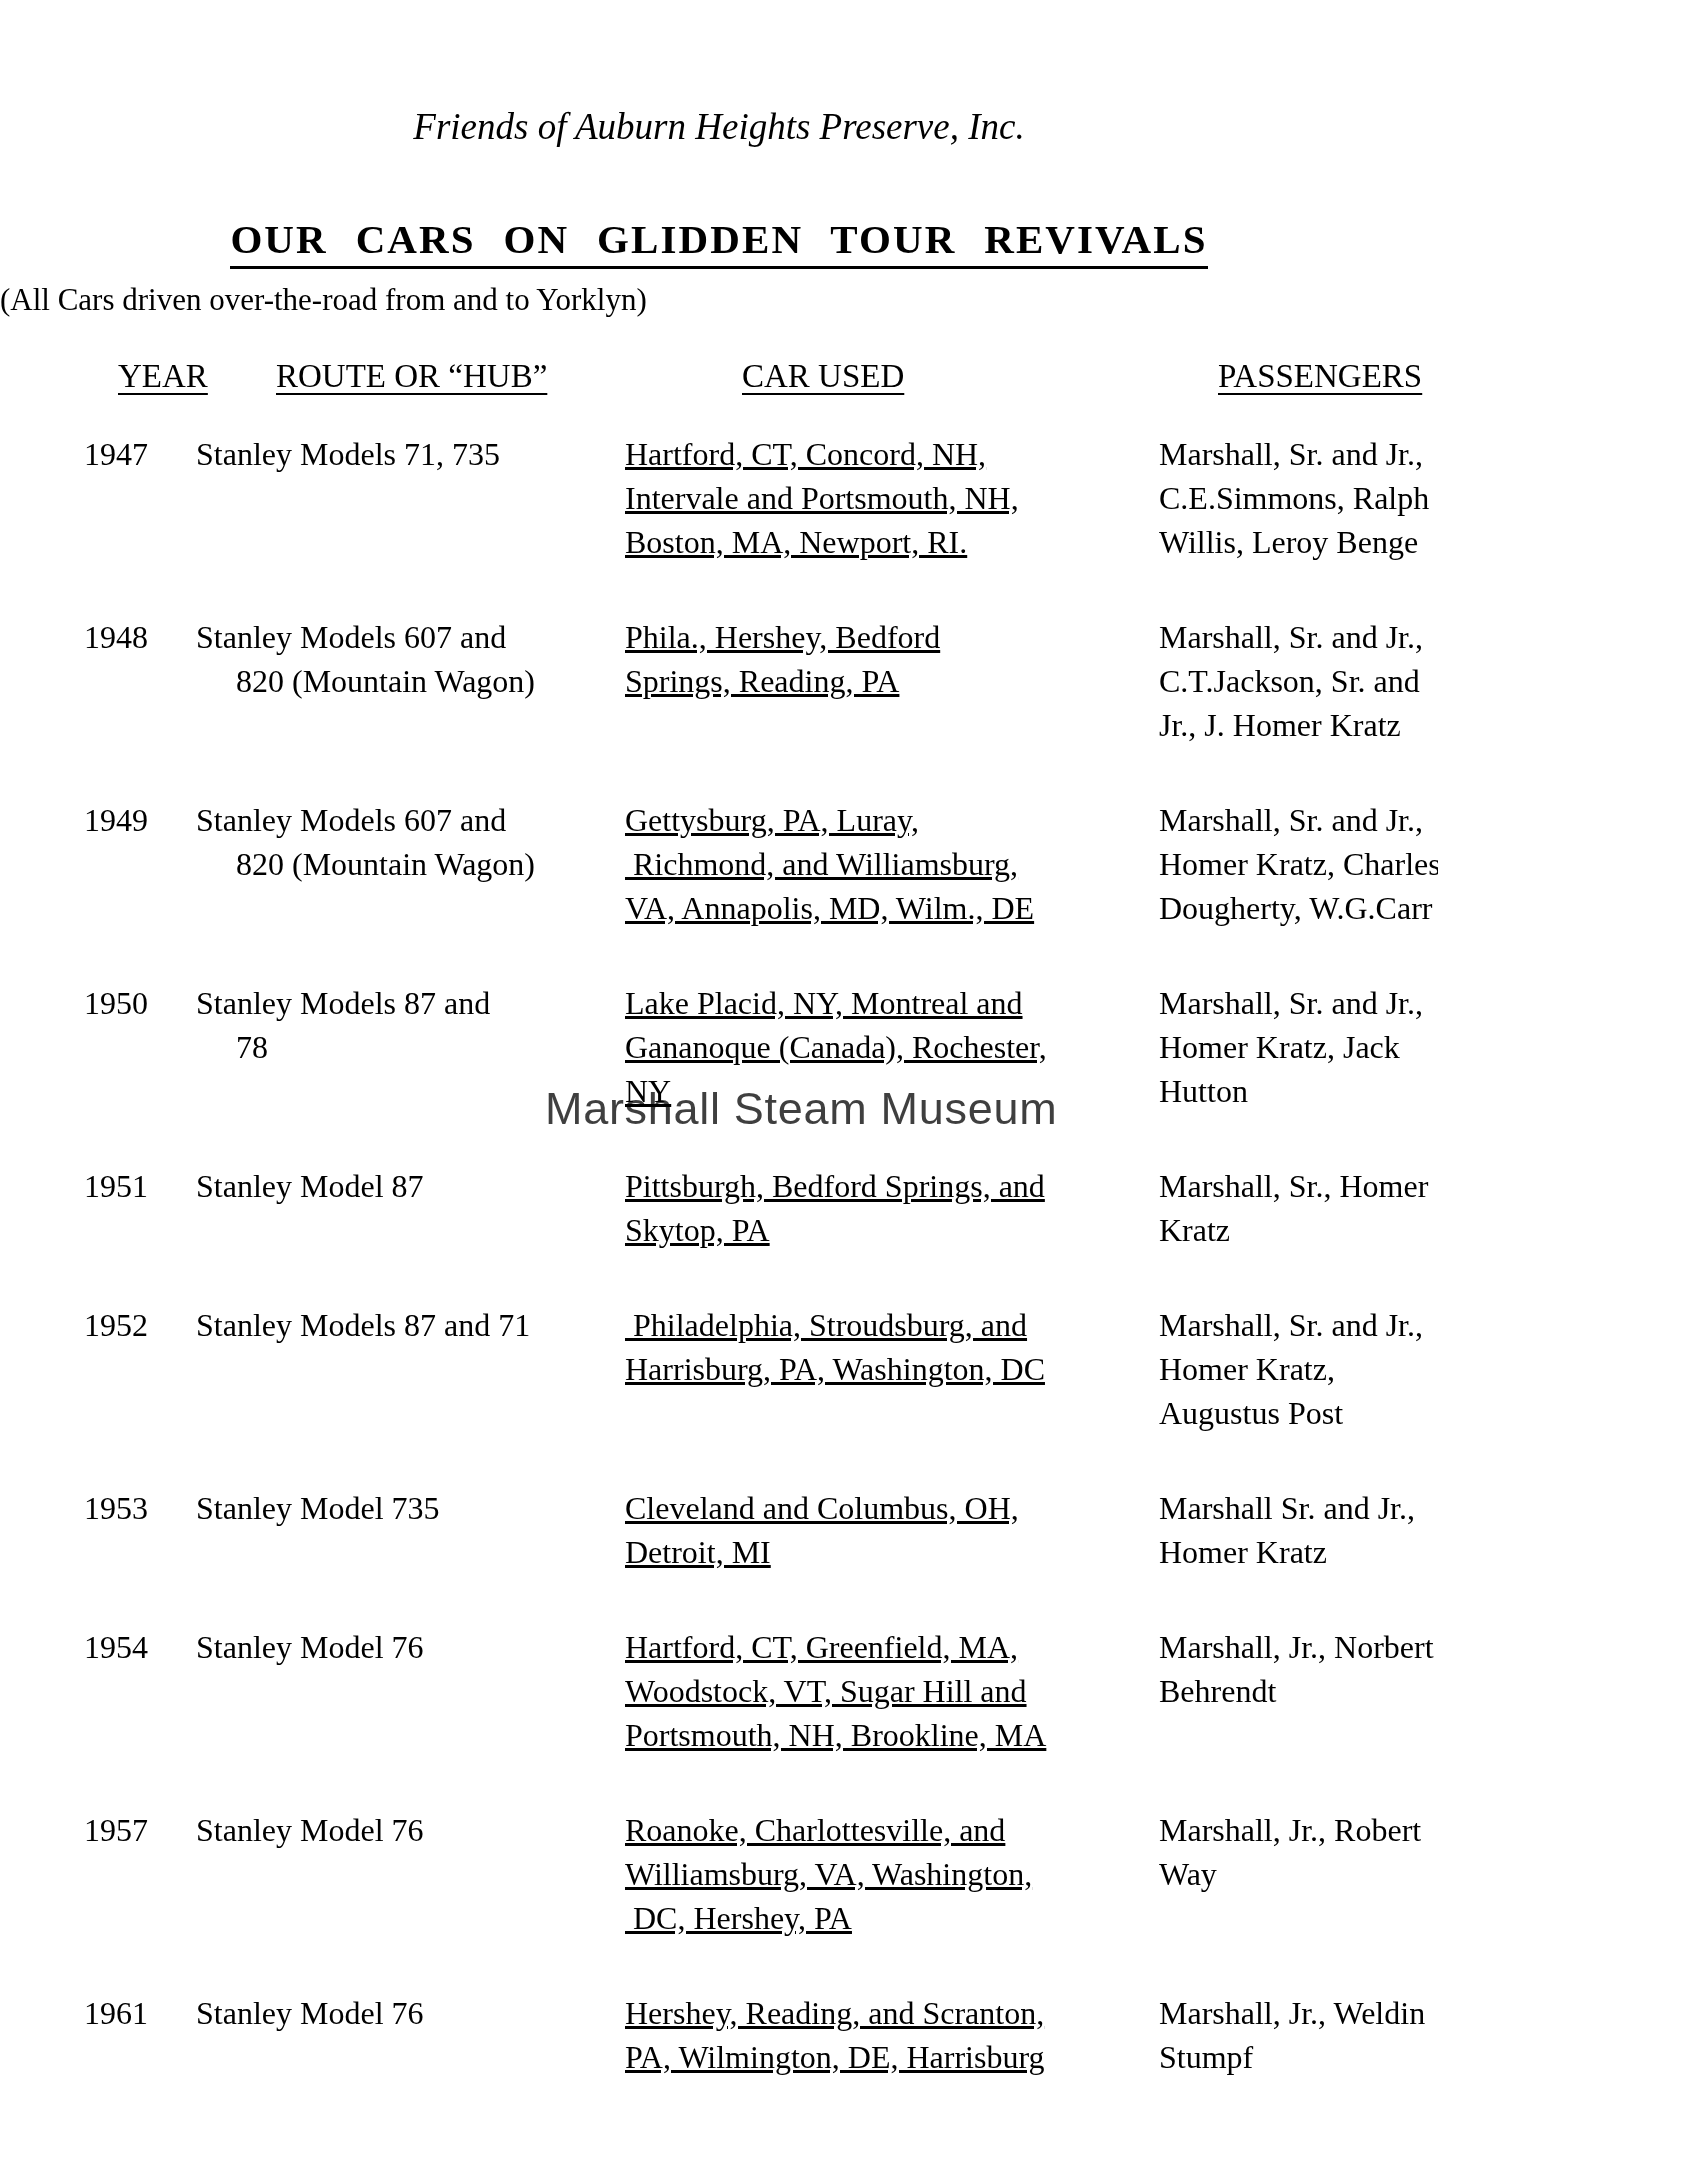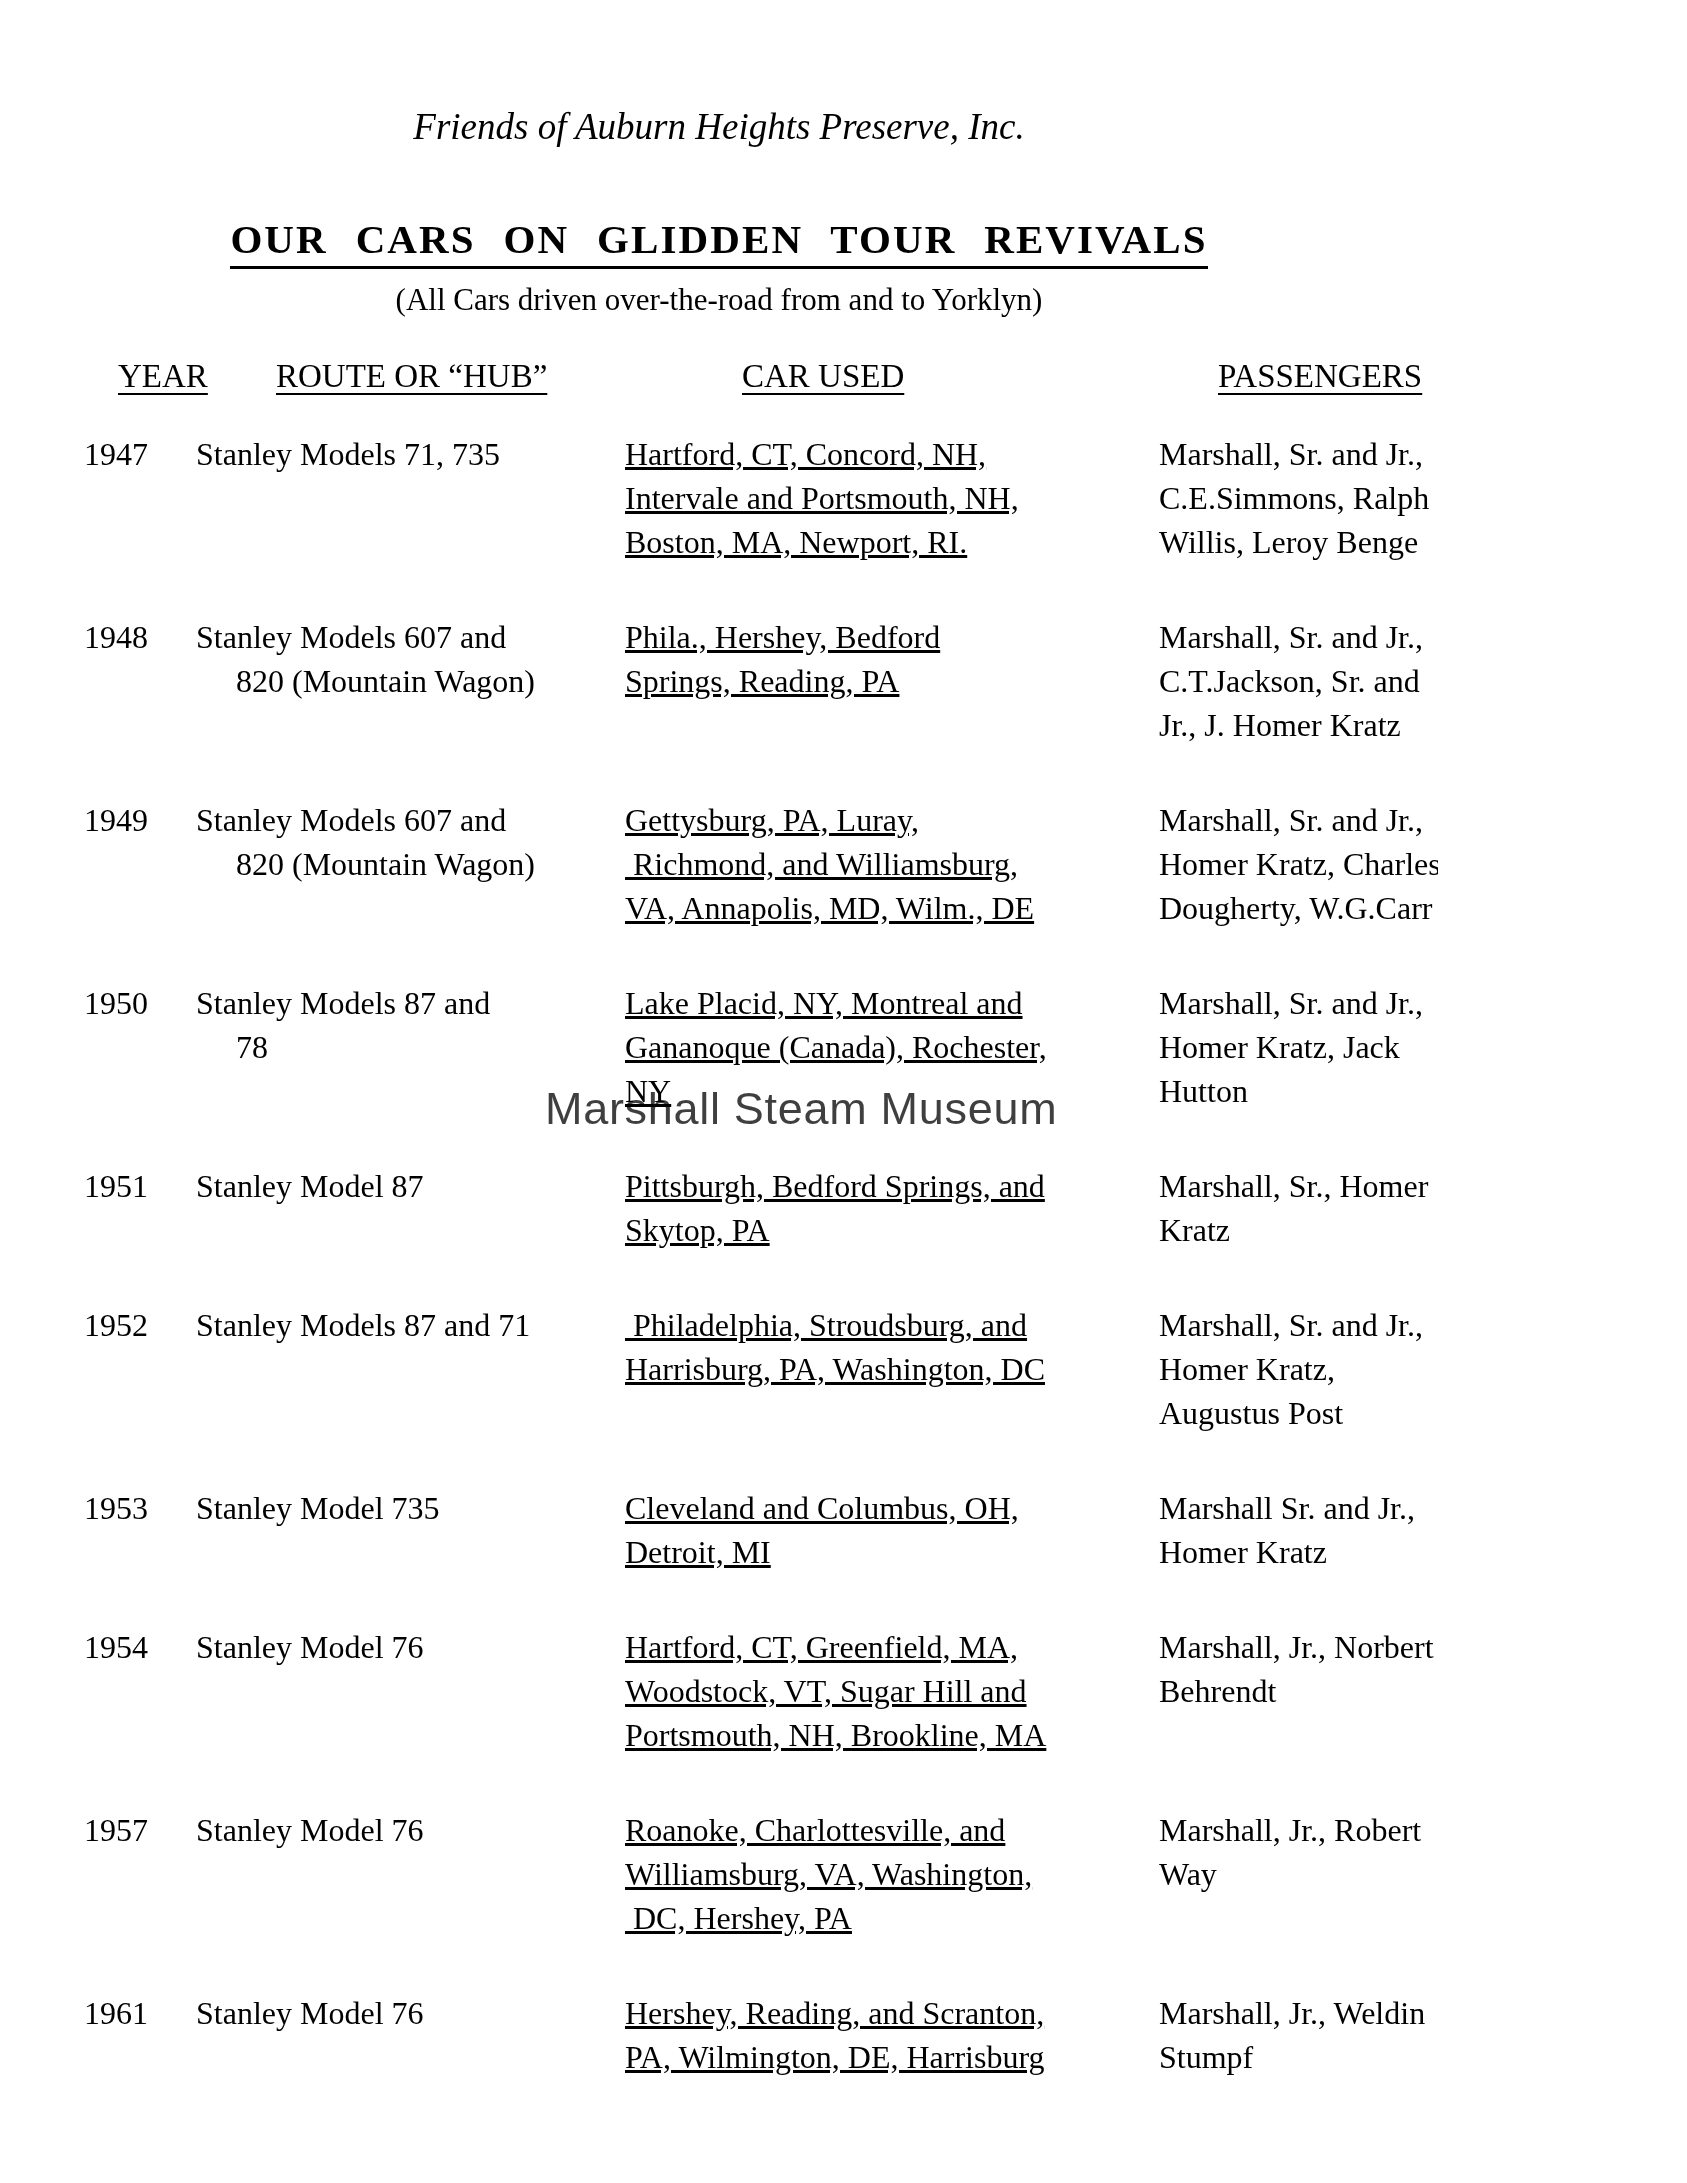--- a/index.html
+++ b/index.html
@@ -32,21 +32,20 @@
     font-size: 41px;
     line-height: 46px;
     letter-spacing: 2.1px;
     word-spacing: 15.5px;
     border-bottom: 3.5px solid #000;
     padding-bottom: 4.2px;
     text-align: right;
   }
   .subtitle {
     margin-top: 9.8px;
-    text-align: center;
     font-size: 31px;
     line-height: 41px;
   }
   .thead {
     margin-top: 34px;
     padding-left: 118px;
     display: grid;
     grid-template-columns: 112px 429px 534px 492px;
   }
   .th {

